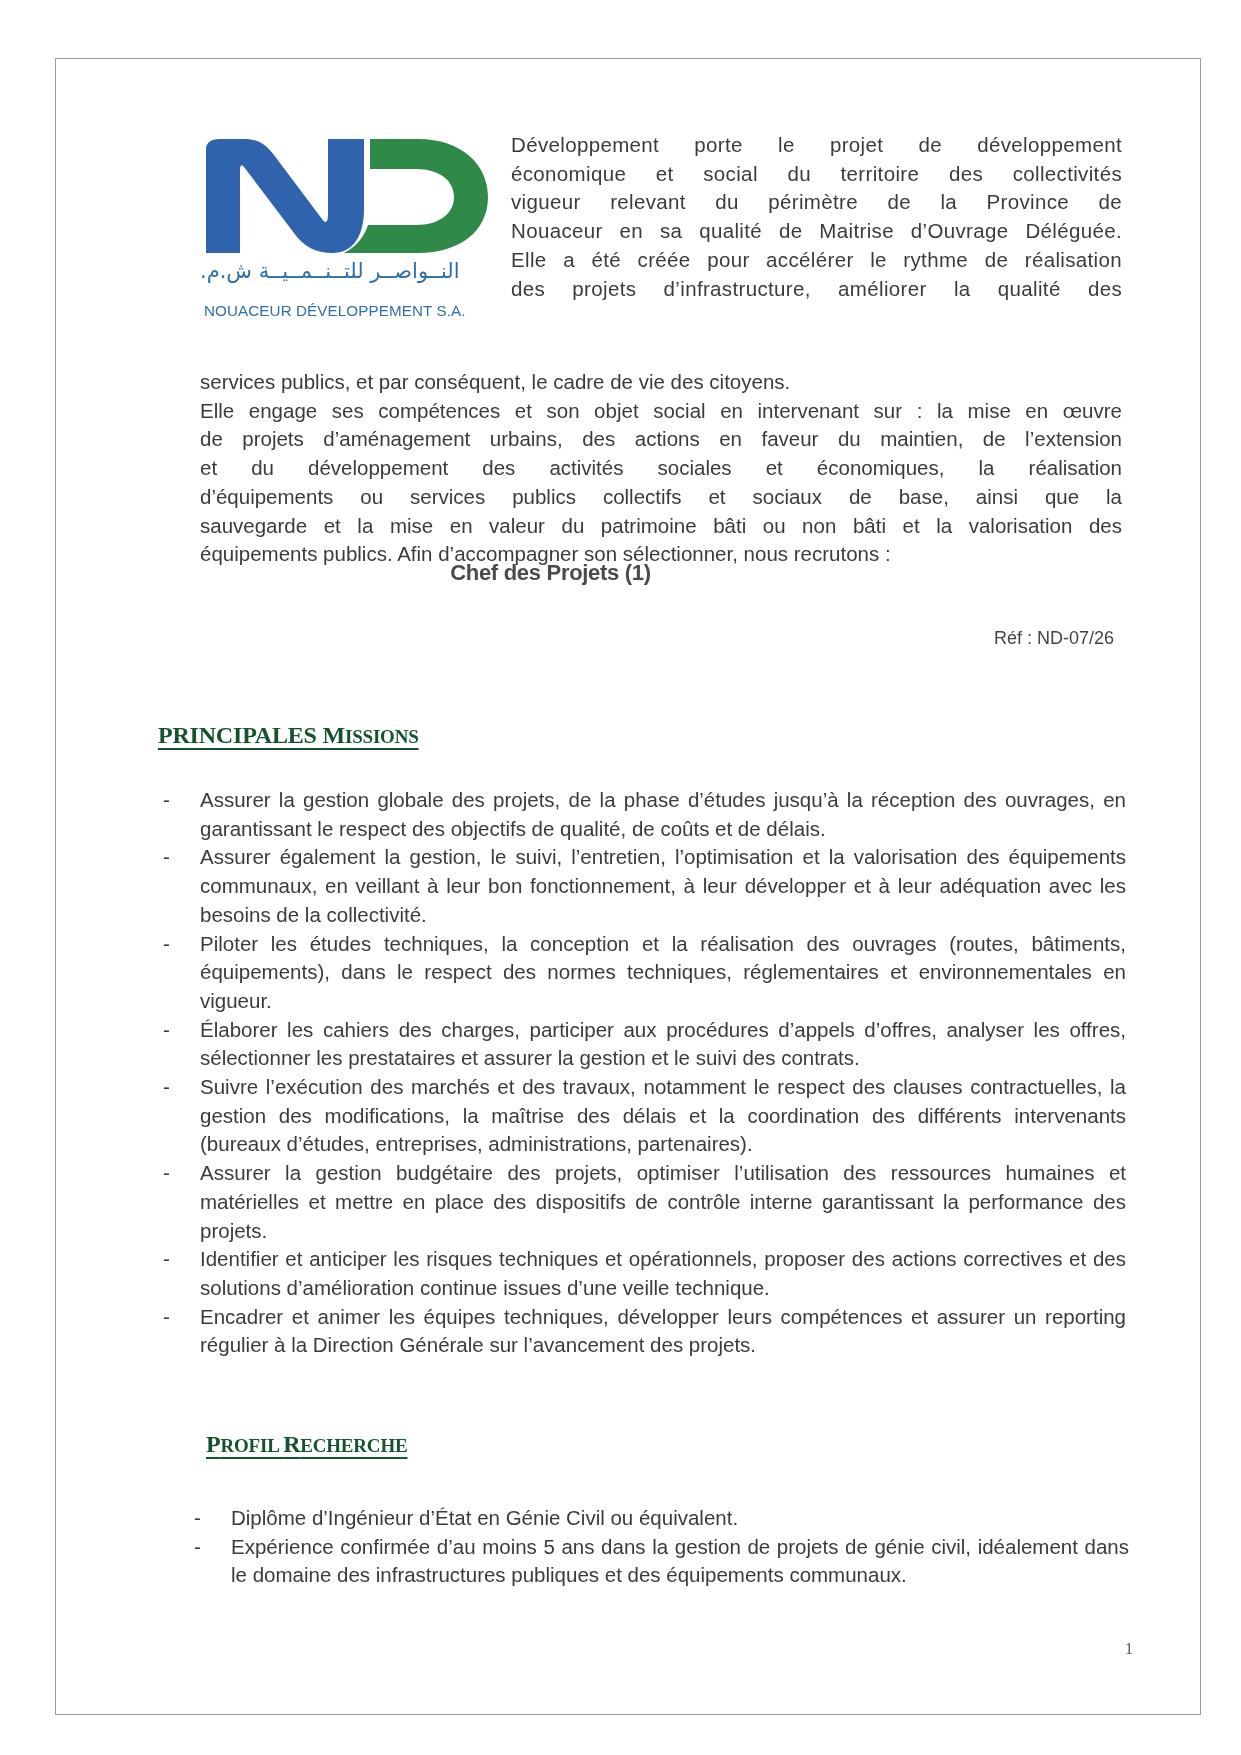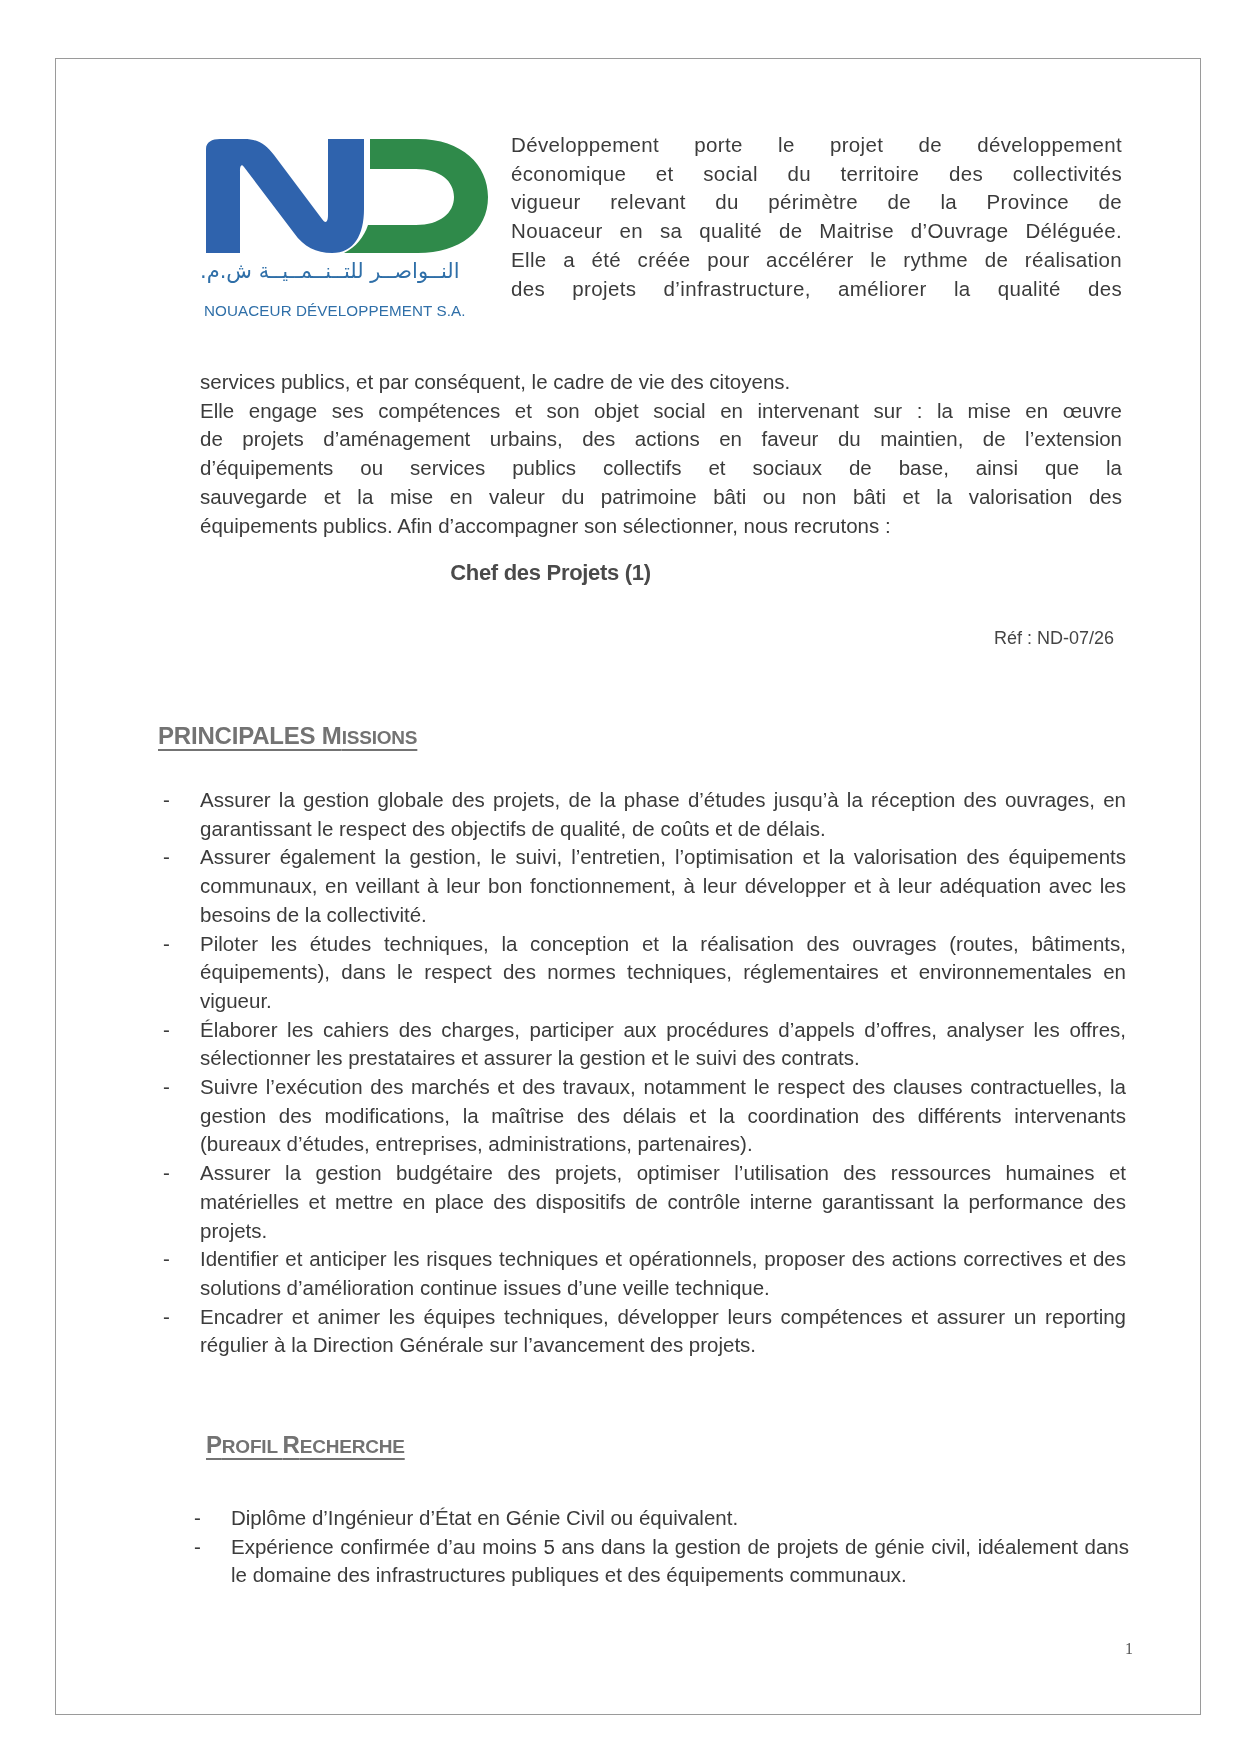--- a/index.html
+++ b/index.html
@@ -15,21 +15,21 @@
                 font-family: "Liberation Sans", sans-serif; font-size: 15.2px; color: #2f6fa8; letter-spacing: 0.1px; }
   .txt { font-family: "Liberation Sans Narrow", "Liberation Sans", sans-serif; font-size: 20.5px; line-height: 28.7px; color: #3b3b3b; }
   .intro-col { position: absolute; left: 511px; top: 131px; width: 611px; text-align: justify; text-align-last: justify; letter-spacing: 0.35px; }
   .intro-col .line { display: block; }
   .intro-full { position: absolute; left: 200px; top: 332px; width: 922px; text-align: justify; margin-top: 36px; }
   .intro-full .line { display: block; text-align: justify; text-align-last: justify; }
   .intro-full .line.last { text-align-last: left; }
   .title { position: absolute; left: 0; width: 1241px; top: 560px; text-align: center; padding-right: 140px; box-sizing: border-box;
            font-family: "Liberation Sans", sans-serif; font-weight: bold; font-size: 22px; color: #4a4a4a; letter-spacing: -0.3px; }
   .ref { position: absolute; right: 127px; top: 628px; font-size: 18px; color: #444; font-family: "Liberation Sans", sans-serif; }
-  .section-heading { position: absolute; font-family: Liberation Sans, sans-serif; font-weight: bold; color: #737373;
+  .section-heading { position: absolute; font-family: Liberation Serif, serif; font-weight: bold; color: #14532d;
                      text-decoration: underline; text-decoration-thickness: 2px; text-underline-offset: 5px; letter-spacing: -0.2px; }
   .section-heading .big { font-size: 24px; }
   .section-heading .small { font-size: 19px; }
   .h-missions { left: 158px; top: 722px; }
   .h-profil { left: 206px; top: 1431px; }
   ul.dash-list { position: absolute; margin: 0; padding: 0; list-style: none; }
   ul.dash-list li { position: relative; padding-left: 37px; text-align: justify; }
   ul.dash-list li .dash { position: absolute; left: 0; top: 0; width: 20px; }
   ul.dash-list li .item-text { display: block; }
   .missions-list { left: 163px; top: 786px; width: 963px; }
@@ -61,20 +61,21 @@
   <span class="line">vigueur relevant du périmètre de la Province de</span>
   <span class="line">Nouaceur en sa qualité de Maitrise d’Ouvrage Déléguée.</span>
   <span class="line">Elle a été créée pour accélérer le rythme de réalisation</span>
   <span class="line">des projets d’infrastructure, améliorer la qualité des</span>
 </div>
 
 <div class="intro-full txt">
   <span class="line last">services publics, et par conséquent, le cadre de vie des citoyens.</span>
   <span class="line">Elle engage ses compétences et son objet social en intervenant sur : la mise en œuvre</span>
   <span class="line">de projets d’aménagement urbains, des actions en faveur du maintien, de l’extension</span>
+  <span class="line">et du développement des activités sociales et économiques, la réalisation</span>
   <span class="line">d’équipements ou services publics collectifs et sociaux de base, ainsi que la</span>
   <span class="line">sauvegarde et la mise en valeur du patrimoine bâti ou non bâti et la valorisation des</span>
   <span class="line last">équipements publics. Afin d’accompagner son sélectionner, nous recrutons :</span>
 </div>
 
 <div class="title">Chef des Projets (1)</div>
 <div class="ref">Réf : ND-07/26</div>
 
 <div class="section-heading h-missions"><span class="big">PRINCIPALES M</span><span class="small">ISSIONS</span></div>
 

